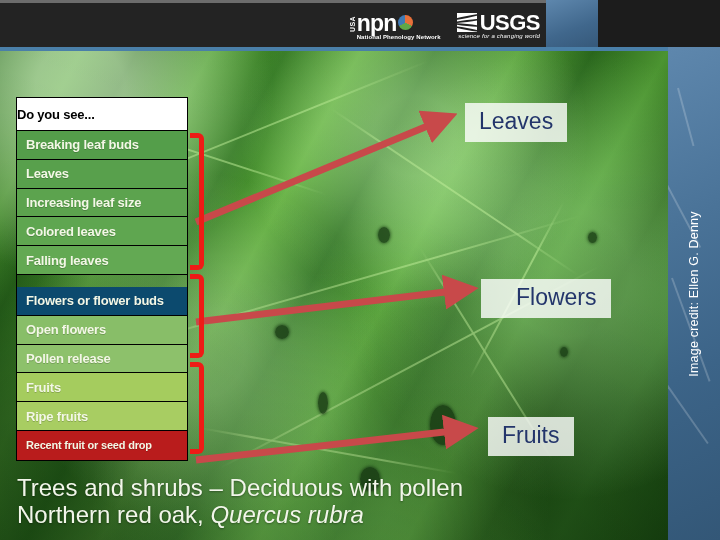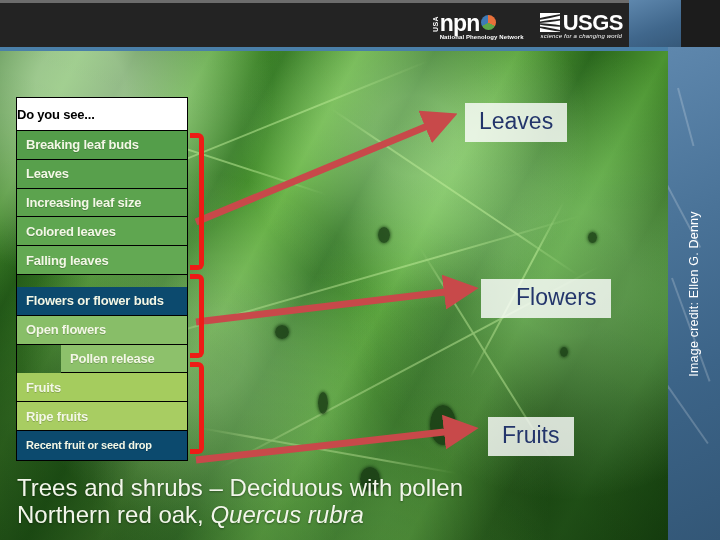--- a/index.html
+++ b/index.html
@@ -15,21 +15,21 @@
     width: 720px;
     height: 540px;
     overflow: hidden;
     background: #1c1c1c;
   }
 
   
   .header-bar {
     position: absolute;
     left: 0; top: 0;
-    width: 681px; height: 47px;
+    width: 598px; height: 47px;
     background: #232323;
     overflow: hidden;
   }
   .header-bar::before {
     content: "";
     position: absolute;
     left: 0; top: 0; right: 0; height: 3px;
     background: #6c6c6c;
   }
   .header-right-tab {
@@ -85,21 +85,21 @@
   .npn-sub {
     font-size: 6px;
     font-weight: bold;
     color: #ffffff;
     letter-spacing: 0.1px;
     line-height: 8px;
     white-space: nowrap;
   }
 
   
-  .usgs-logo { display: flex; flex-direction: column; align-items: center; height: 34px; justify-content: flex-end; }
+  .usgs-logo { display: flex; flex-direction: column; align-items: flex-end; height: 34px; justify-content: flex-end; }
   .usgs-row { display: flex; align-items: flex-end; }
   .usgs-mark {
     width: 20px; height: 19px;
     background: #ffffff;
     margin-right: 3px;
     position: relative;
     overflow: hidden;
   }
   .usgs-mark i {
     position: absolute;
@@ -366,24 +366,24 @@
   <div class="checklist">
     <div class="cl-head">Do you see...</div>
 
     <div class="cl-row" style="background:#549e4a;">Breaking leaf buds</div>
     <div class="cl-row" style="background:#58a04c;">Leaves</div>
     <div class="cl-row" style="background:#5ca34e;">Increasing leaf size</div>
     <div class="cl-row" style="background:#5fa650;">Colored leaves</div>
     <div class="cl-row" style="background:#63a953;">Falling leaves</div>
     <div class="cl-row" style="background:#0c4a6e;margin-top:12px;">Flowers or flower buds</div>
     <div class="cl-row" style="background:#88be68;">Open flowers</div>
-    <div class="cl-row" style="background:#8dc16b;margin-left:44px;">Pollen release</div>
+    <div class="cl-row" style="background:#8dc16b;">Pollen release</div>
     <div class="cl-row" style="background:#a5cc5e;">Fruits</div>
     <div class="cl-row" style="background:#a8cd62;">Ripe fruits</div>
-    <div class="cl-row small" style="background:#0c4a6e;">Recent fruit or seed drop</div>
+    <div class="cl-row small" style="background:#b91c1c;">Recent fruit or seed drop</div>
   </div>
 
   <div class="bracket" style="left:190px; top:133px; height:137px;"></div>
   <div class="bracket" style="left:190px; top:274px; height:84px;"></div>
   <div class="bracket" style="left:190px; top:362px; height:92px;"></div>
 
   <div class="callout" style="left:465px; top:103px;">Leaves</div>
   <div class="callout" style="left:481px; top:279px;padding-left:35px;">Flowers</div>
   <div class="callout" style="left:488px; top:417px;">Fruits</div>
 

